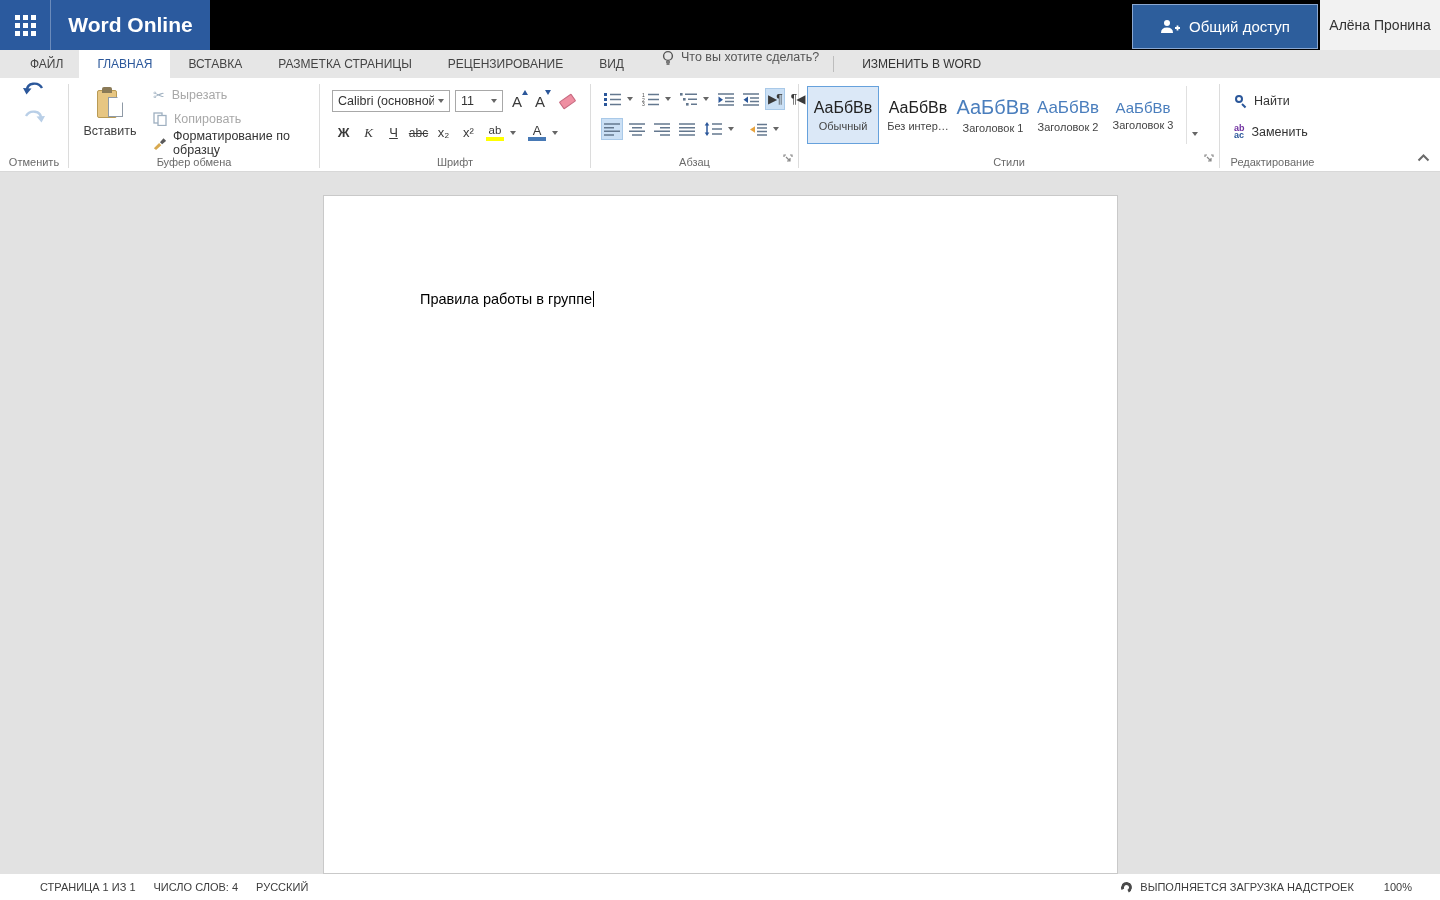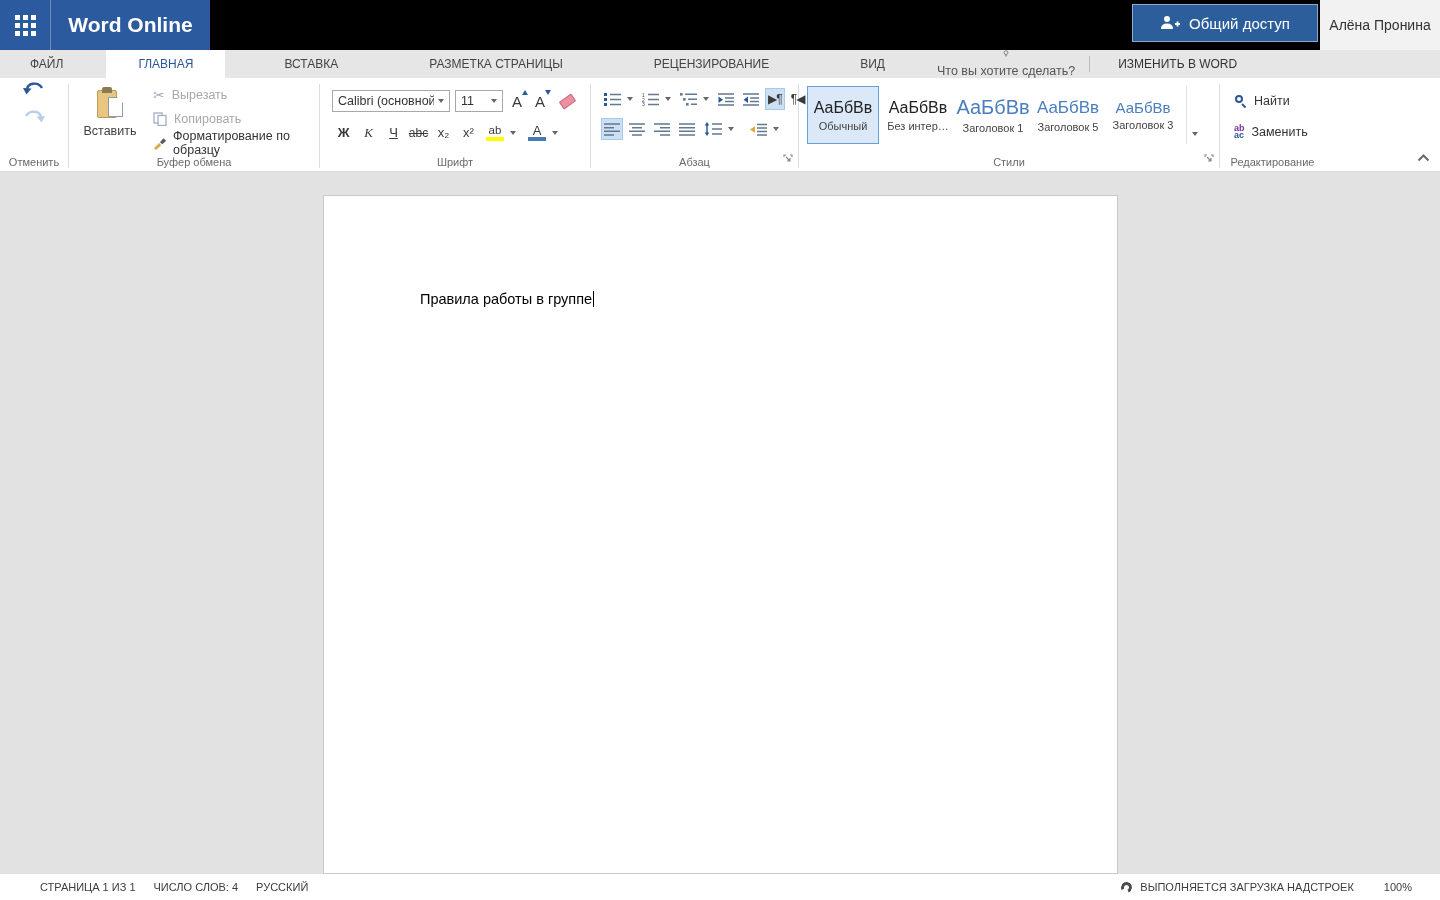--- a/index.html
+++ b/index.html
@@ -14,34 +14,34 @@
     grid-template-rows:repeat(3,5px); gap:3px; }
   .waffle-grid i { background:#fff; display:block; }
   .brand { position:absolute; left:50px; top:0; width:160px; height:50px; background:#2b5a9e;
     border-left:1px solid rgba(255,255,255,.3); color:#fff; font-size:21px; font-weight:bold;
     display:flex; align-items:center; justify-content:center; }
   .site { position:absolute; left:222px; top:0; height:50px; color:#fff; font-size:14.5px;
     font-weight:bold; display:flex; align-items:center; }
   .doc-center { position:absolute; left:50%; transform:translateX(-50%); top:0; height:50px;
     display:flex; align-items:center; gap:20px; color:#fff; font-size:14.5px; }
   .doc-center .t { font-weight:600; }
-  .share-btn { position:absolute; right:122px; top:4px; width:186px; height:38px;
+  .share-btn { position:absolute; right:122px; top:4px; width:186px; height:45px;
     background:#2d5e9c; border:1px solid #8aa8d2; color:#fff; font-size:15px;
     display:flex; align-items:center; justify-content:center; gap:9px; cursor:pointer; }
   .user-area { position:absolute; right:0; top:0; width:120px; height:50px; background:#f2f2f2;
     color:#333; font-size:14px; display:flex; align-items:center; justify-content:center; }
 
   
   .tabrow { position:absolute; top:50px; left:0; width:1440px; height:28px; background:#e6e6e6;
     display:flex; align-items:stretch; font-size:12px; color:#444; }
-  .tab { padding:0 32px; display:flex; align-items:center; cursor:pointer;margin-left:27px; }
+  .tab { padding:0 18px; display:flex; align-items:center; cursor:pointer; }
   .tab.first { padding:0 16px; margin-left:14px; }
   .tab.active { background:#fff; color:#2b579a; }
-  .tellme { margin-left:20px; display:flex; align-items:center; gap:7px; color:#555;
-    font-size:12.5px; cursor:pointer;flex-direction:column; }
+  .tellme { margin-left:20px; display:flex; gap:7px; color:#555;
+    font-size:12.5px; cursor:pointer; }
   .tab-divider { width:1px; background:#bdbdbd; margin:6px 14px; }
   .editword { padding:0 14px; display:flex; align-items:center; cursor:pointer; color:#333; }
 
   
   .ribbon { position:absolute; top:78px; left:0; width:1440px; height:94px; background:#fff;
     border-bottom:1px solid #d8d8d8; display:flex; }
   .vdiv { width:1px; background:#dcdcdc; margin:6px 0 3px; }
   .rgroup { position:relative; flex:0 0 auto; }
   .glabel { position:absolute; bottom:3px; left:0; width:100%; text-align:center;
     font-size:11px; color:#6a6a6a; }
@@ -401,21 +401,21 @@
       <div class="style-tile">
         <span class="sample">АаБбВв</span>
         <span class="sname">Без интер…</span>
       </div>
       <div class="style-tile s-h1">
         <span class="sample">АаБбВв</span>
         <span class="sname">Заголовок 1</span>
       </div>
       <div class="style-tile s-h2">
         <span class="sample">АаБбВв</span>
-        <span class="sname">Заголовок 5</span>
+        <span class="sname">Заголовок 2</span>
       </div>
       <div class="style-tile s-h3">
         <span class="sample">АаБбВв</span>
         <span class="sname">Заголовок 3</span>
       </div>
       <div class="gal-side">
         <span class="dd" style="margin:0 0 8px 0;"></span>
       </div>
     </div>
     <div class="glabel">Стили</div>

